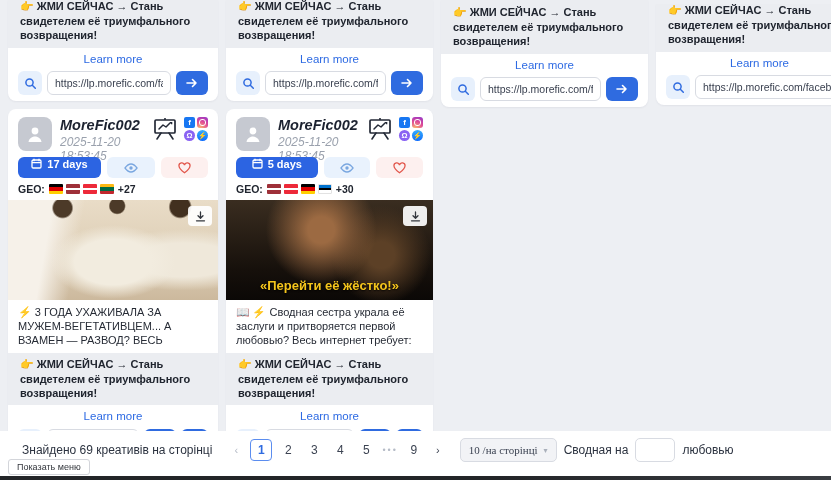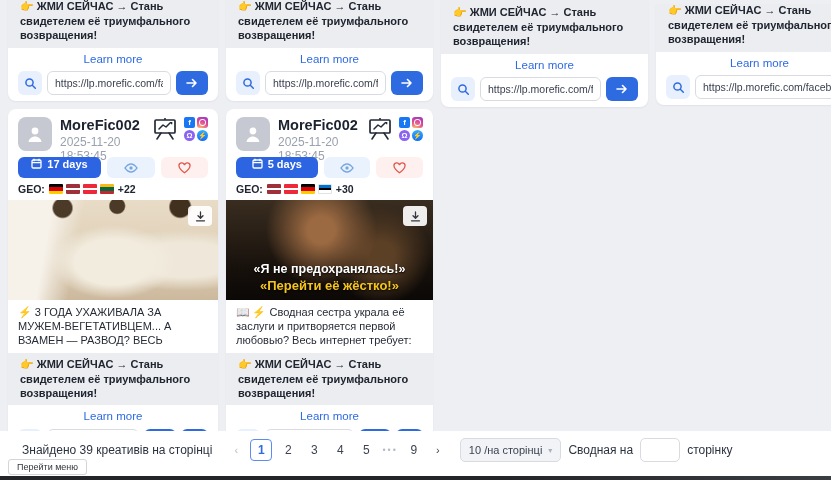--- a/index.html
+++ b/index.html
@@ -21,21 +21,21 @@
   .main-card .url-row{margin:6px 0 0;}
   .icon-btn{border:none;border-radius:6px;display:flex;align-items:center;justify-content:center;cursor:pointer;padding:0;}
   .search-btn{width:24px;height:24px;background:#e7f0fc;flex:none;}
   .go-btn{width:32px;height:24px;background:#2f6be0;flex:none;}
   .dl-btn{width:27px;height:24px;background:#2f6be0;flex:none;}
   .url-input{flex:1;min-width:0;height:22px;border:1px solid #d8dbe2;border-radius:6px;font-size:10.5px;color:#3a4150;padding:0 7px;font-family:"Liberation Sans",sans-serif;}
   
   .main-card{height:333px;overflow:hidden;padding:8px 10px;box-sizing:border-box;}
   .hdr{display:flex;align-items:flex-start;gap:8px;height:34px;}
   .avatar{width:34px;height:34px;background:#c6c9d1;border-radius:8px;flex:none;display:flex;align-items:center;justify-content:center;}
-  .hdr-txt{flex:1;min-width:0;}
+  .hdr-txt{flex:1;min-width:0;font-style:italic;}
   .acct-name{font-size:14.5px;font-weight:bold;color:#1c2230;line-height:1.15;}
   .acct-time{font-size:12px;color:#9aa1ad;margin-top:1px;}
   .hdr-icons{display:flex;align-items:flex-start;gap:6px;flex:none;}
   .plat-grid{display:grid;grid-template-columns:11px 11px;grid-auto-rows:11px;gap:2px;}
   .pi{width:11px;height:11px;border-radius:2px;display:flex;align-items:center;justify-content:center;font-size:8px;color:#fff;font-weight:bold;line-height:1;}
   .pi-fb{background:#1877f2;}
   .pi-ig{background:radial-gradient(circle at 30% 110%,#fdc468,#df4996 55%,#9537c9 95%);border-radius:3px;position:relative;}
   .pi-ig::before{content:"";position:absolute;inset:2px;border:1px solid #fff;border-radius:3px;}
   .pi-an{background:#8a63f3;border-radius:50%;font-size:7.5px;}
   .pi-ms{background:linear-gradient(180deg,#37aefc,#0f6dfd);border-radius:50%;font-size:7px;}
@@ -71,21 +71,21 @@
   .more-link{color:#2d6ae3;text-decoration:none;font-size:10.5px;}
   .main-card .cta-band{margin:6px -10px 0;padding:4px 12px;}
   
   #bottom-white{position:absolute;left:0;right:0;top:431px;bottom:0;background:#fff;}
   #pager{position:absolute;left:22px;top:438px;height:24px;display:flex;align-items:center;gap:7px;font-size:12px;color:#3c4352;}
   .found-label{margin-right:10px;font-size:12px;color:#2c3340;}
   .pg-arrow{color:#b6bcc7;font-size:11px;width:14px;text-align:center;cursor:pointer;}
   .page-num{min-width:20px;height:20px;line-height:20px;text-align:center;border-radius:4px;cursor:pointer;color:#3c4352;}
   .page-num.active{border:1px solid #5b8def;color:#2f6be0;background:#fff;font-weight:bold;}
   .page-dots{color:#b6bcc7;letter-spacing:2px;font-size:9px;}
-  .per-page{margin-left:8px;height:22px;background:#f2f3f6;border:1px solid #d8dbe2;border-radius:5px;display:flex;align-items:center;gap:6px;padding:0 8px;font-size:11px;color:#3c4352;cursor:pointer;}
+  .per-page{margin-left:8px;height:22px;background:#f2f3f6;border:1px solid #d8dbe2;border-radius:5px;display:flex;align-items:center;gap:6px;padding:0 8px;font-size:11px;color:#3c4352;cursor:pointer;font-family:Liberation Serif, serif;}
   .chev{color:#aab0bb;font-size:8px;}
   .goto-lbl{font-size:12px;color:#2c3340;}
   .goto-input{width:34px;height:20px;border:1px solid #d8dbe2;border-radius:5px;}
   #menu-tip{position:absolute;left:8px;bottom:5px;background:#fff;border:1px solid #d3d5da;border-radius:3px;padding:2px 8px;font-size:9px;color:#33363c;cursor:pointer;}
   #bottom-strip{position:absolute;left:0;right:0;bottom:0;height:4px;background:linear-gradient(90deg,#232528 60%,#3a3d42);}
   svg{display:block;}
 </style>
 </head>
 <body>
 
@@ -163,21 +163,21 @@
         </button>
       </div>
       <div class="geo-row">
         <span>GEO:</span>
         <span style="display:flex;gap:3px">
             <span class="flag flag-de"></span>
             <span class="flag flag-lv"></span>
             <span class="flag flag-at"></span>
             <span class="flag flag-lt"></span>
           </span>
-        <span>+22</span>
+        <span>+27</span>
       </div>
       <div class="creative img-wedding">
         <button class="img-dl">
           <svg width="11" height="11" viewBox="0 0 11 11">
               <path d="M5.5 1v6M3 4.8l2.5 2.5L8 4.8" fill="none" stroke="#33363c" stroke-width="1.3" stroke-linecap="round" stroke-linejoin="round"></path>
               <path d="M1.5 9.8h8" stroke="#33363c" stroke-width="1.3" stroke-linecap="round"></path>
             </svg>
         </button>
       </div>
       <div class="ad-text">
@@ -291,21 +291,20 @@
         <span>+30</span>
       </div>
       <div class="creative img-dark">
         <button class="img-dl">
           <svg width="11" height="11" viewBox="0 0 11 11">
               <path d="M5.5 1v6M3 4.8l2.5 2.5L8 4.8" fill="none" stroke="#33363c" stroke-width="1.3" stroke-linecap="round" stroke-linejoin="round"></path>
               <path d="M1.5 9.8h8" stroke="#33363c" stroke-width="1.3" stroke-linecap="round"></path>
             </svg>
         </button>
         <div class="overlay-txt">
-          <div class="ov1">«Я не предохранялась!»</div>
           <div class="ov2">«Перейти её жёстко!»</div>
         </div>
       </div>
       <div class="ad-text">
         <span>📖 ⚡</span>
         <span>Сводная сестра украла её заслуги и притворяется первой любовью? Весь интернет требует: пусть масте... </span>
       </div>
       <div class="cta-band">👉 ЖМИ СЕЙЧАС → Стань свидетелем её триумфального возвращения!</div>
       <a class="learn-more" href="#">Learn more</a>
       <div class="url-row">
@@ -368,36 +367,36 @@
             </svg>
         </button>
         <input class="url-input" value="https://lp.morefic.com/facebook-0iHH0v023" style="">
       </div>
     </div>
   </div>
 
   <div id="bottom-white"></div>
 
   <div id="pager">
-    <span class="found-label">Знайдено 39 креативів на сторінці</span>
+    <span class="found-label">Знайдено 69 креативів на сторінці</span>
     <span class="pg-arrow">‹</span>
     <span style="display:flex;gap:6px;align-items:center">
         <span class="page-num active">1</span>
         <span class="page-num">2</span>
         <span class="page-num">3</span>
         <span class="page-num">4</span>
         <span class="page-num">5</span>
         <span class="page-dots">•••</span>
         <span class="page-num">9</span>
       </span>
     <span class="pg-arrow" style="color:#3c4352">›</span>
     <span class="per-page">
       <span>10 /на сторінці</span>
       <span class="chev">▾</span>
     </span>
     <span class="goto-lbl">Сводная на</span>
     <input class="goto-input" style="">
-    <span class="goto-lbl">сторінку</span>
+    <span class="goto-lbl">любовью</span>
   </div>
 
-  <div id="menu-tip">Перейти меню</div>
+  <div id="menu-tip">Показать меню</div>
   <div id="bottom-strip"></div>
 </div>
 
 </body></html>

